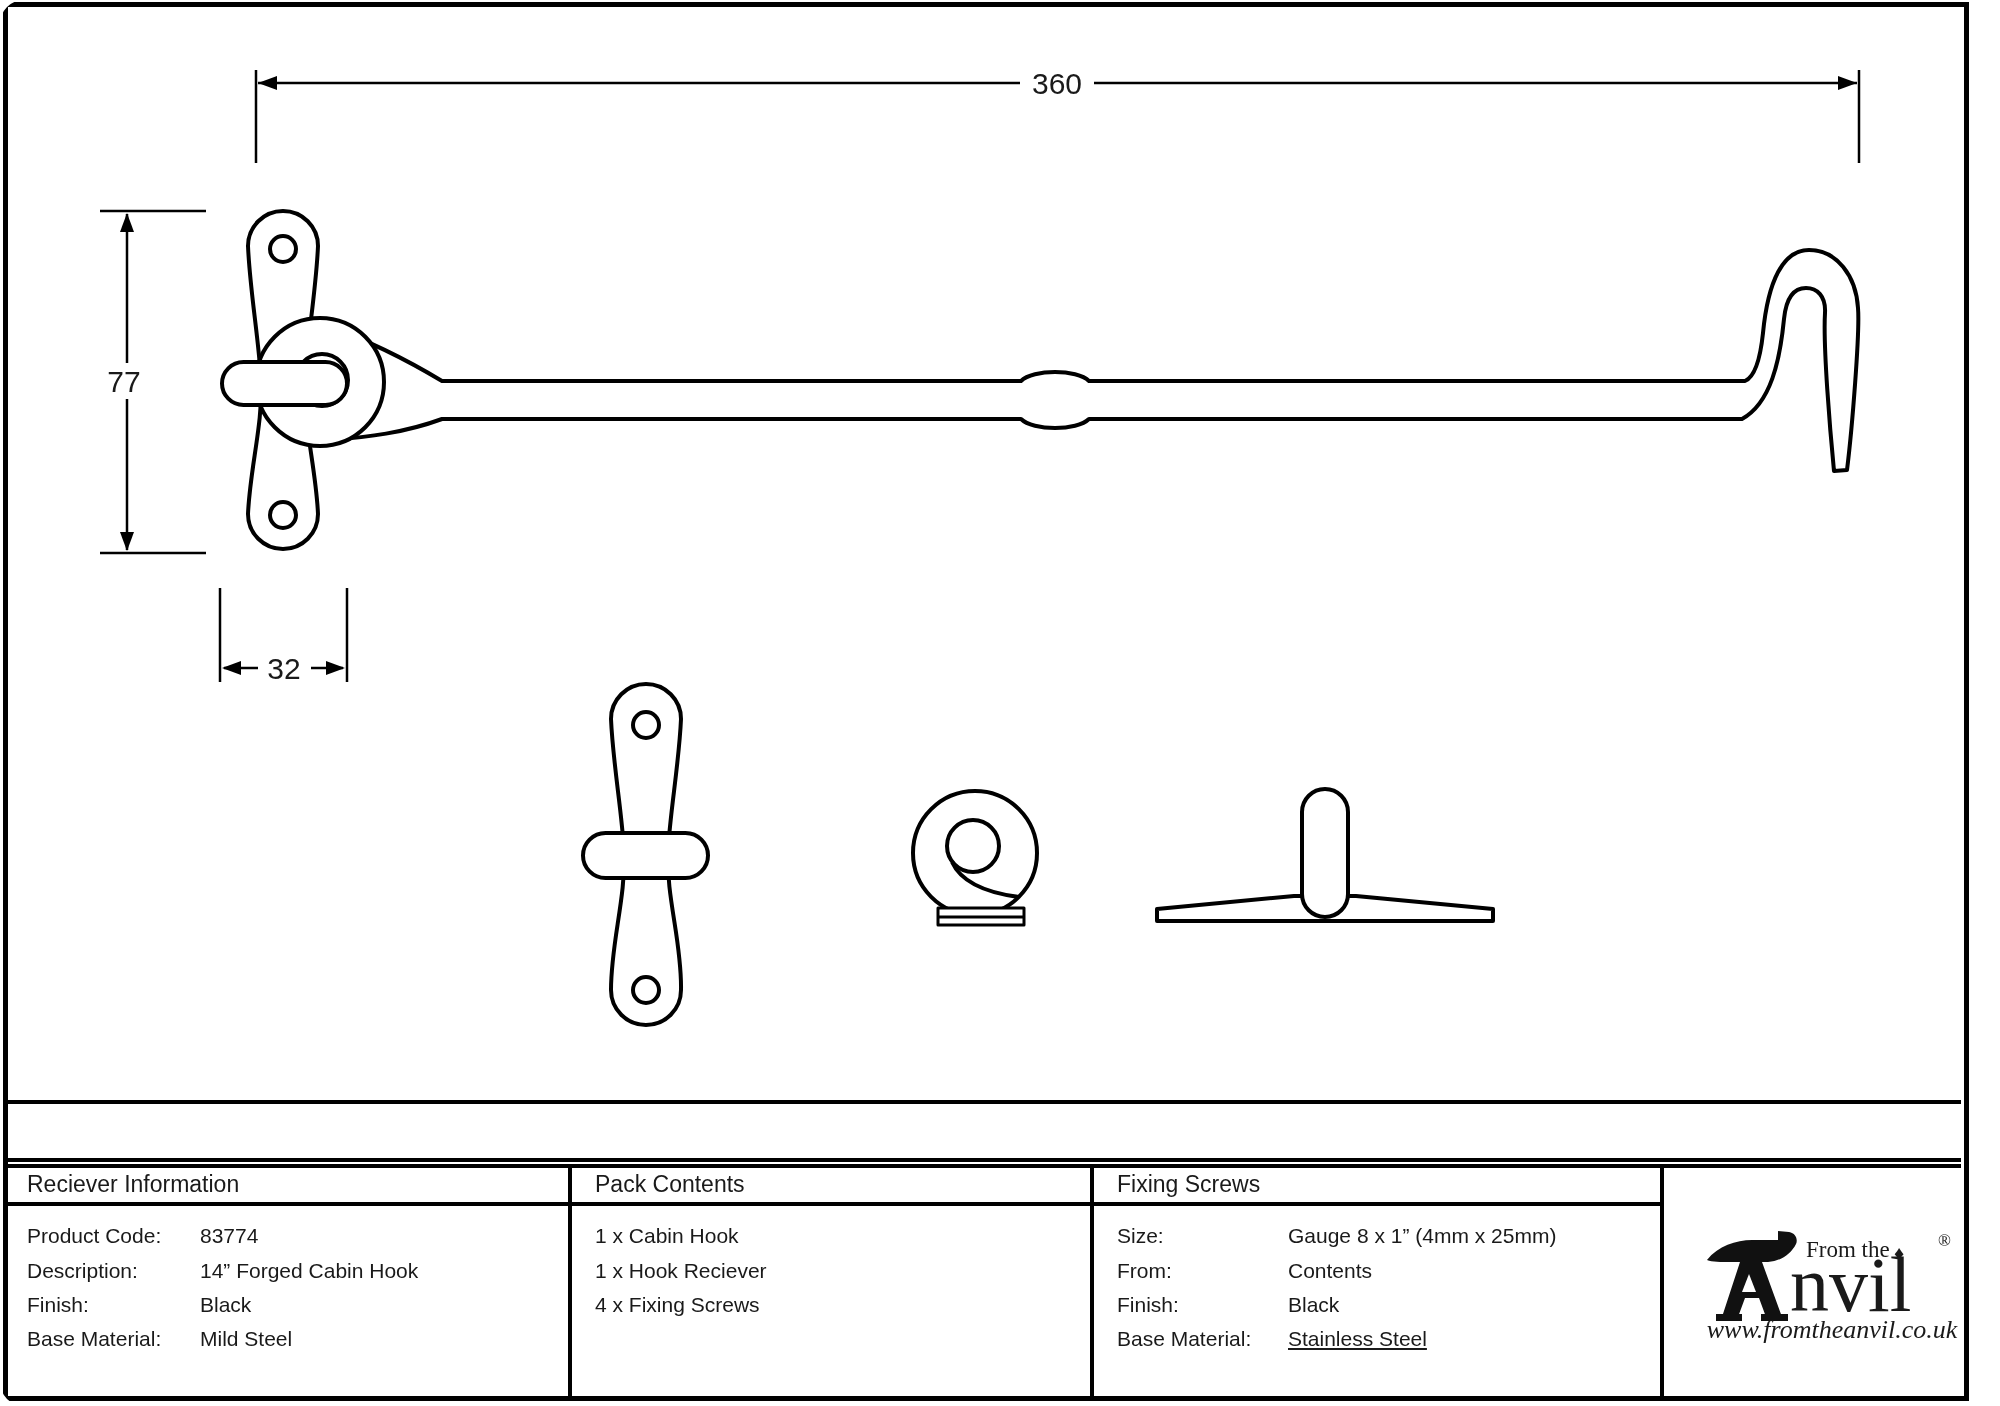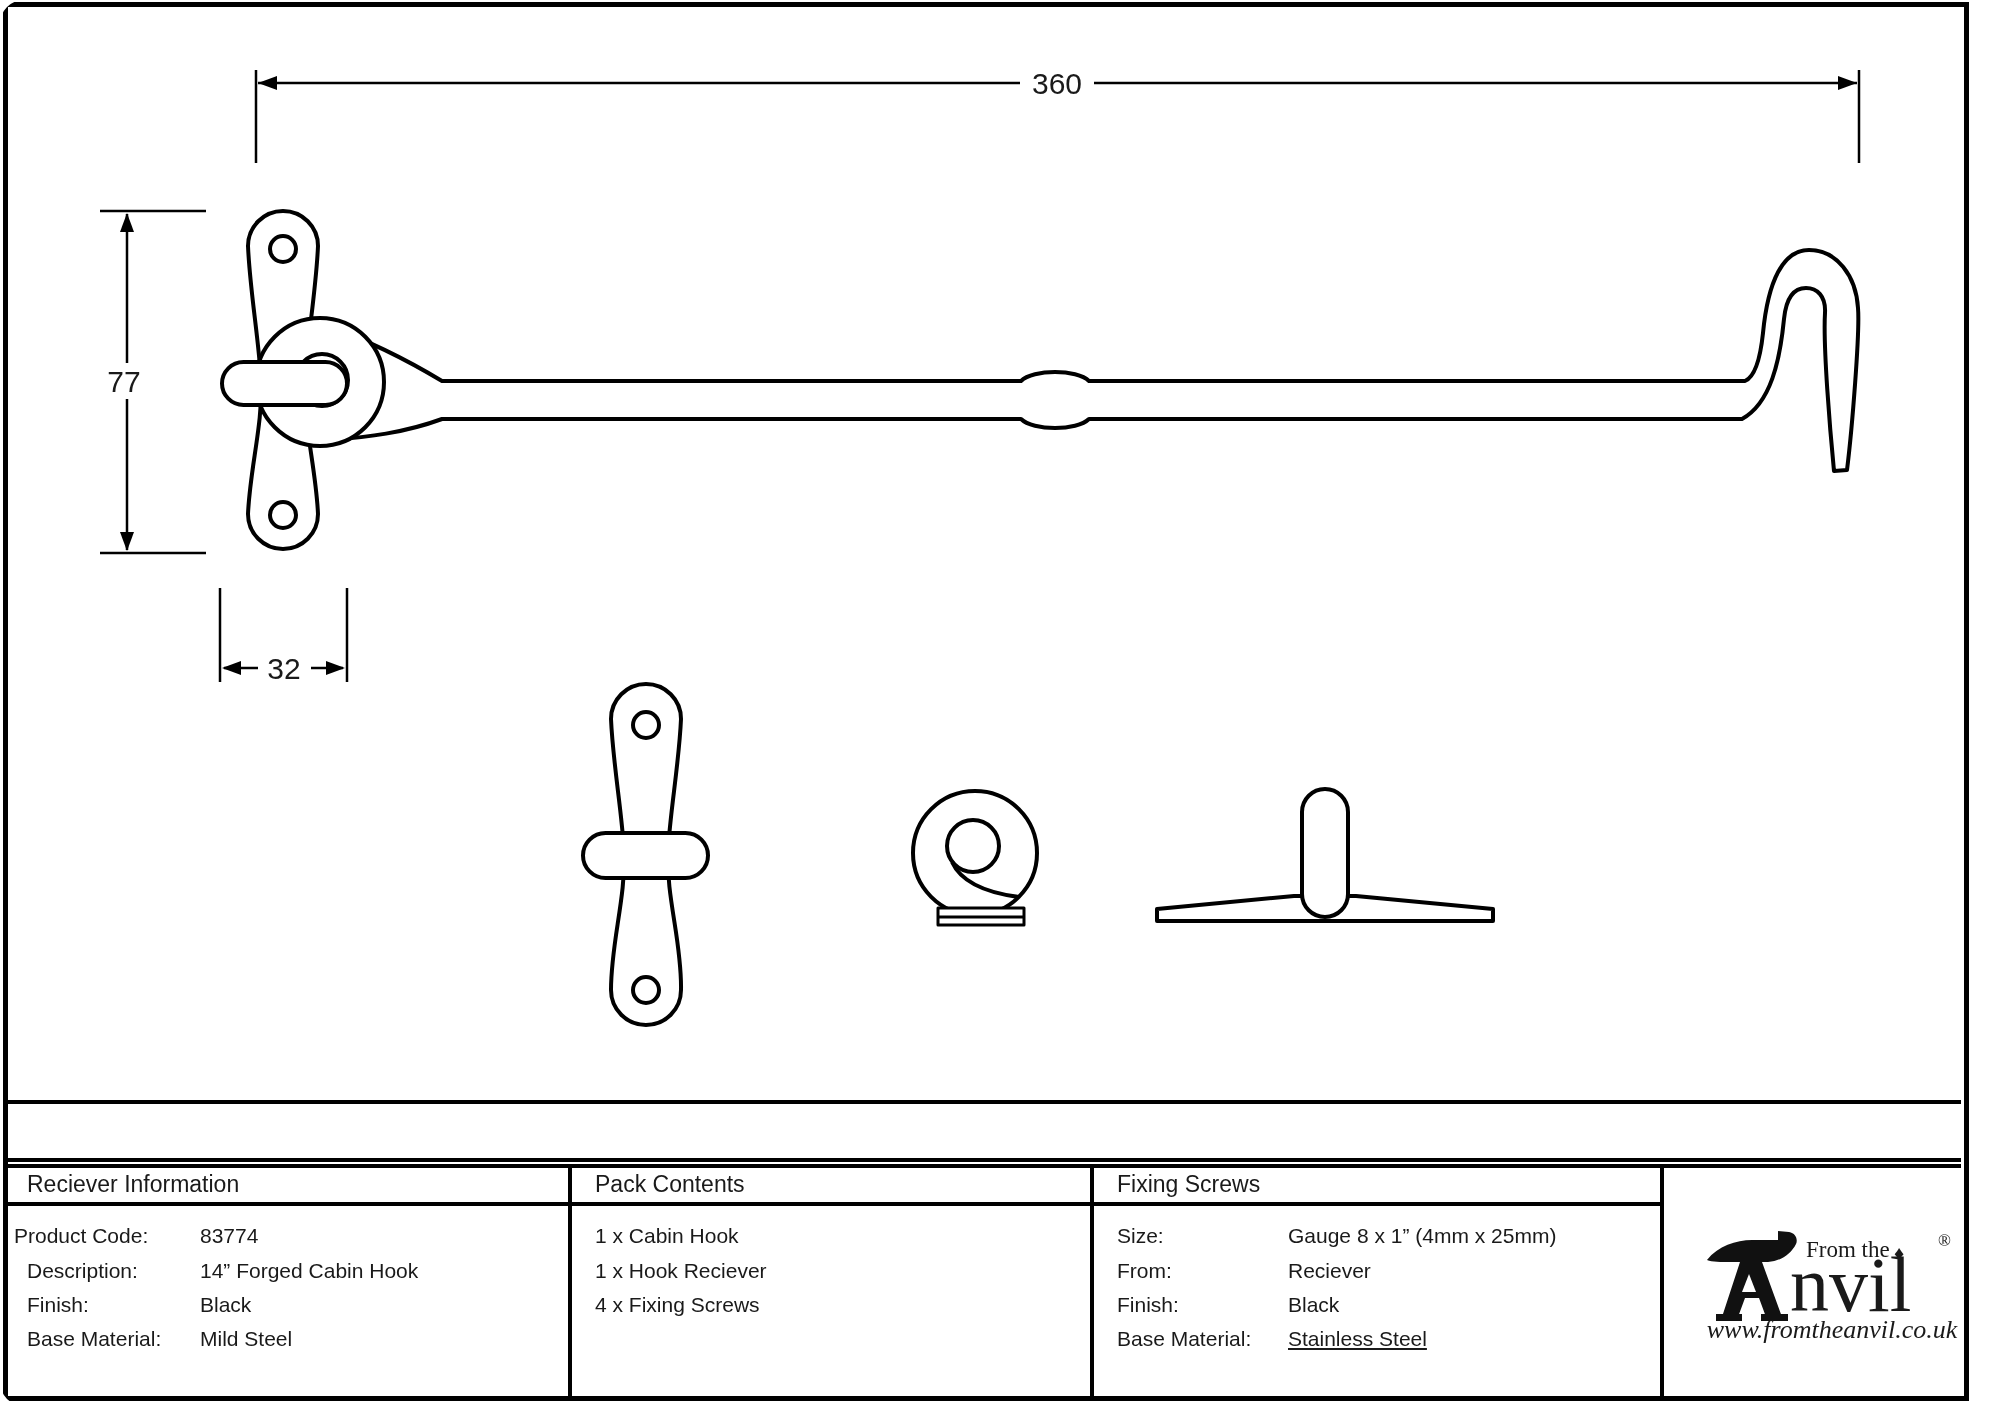--- a/index.html
+++ b/index.html
@@ -93,37 +93,37 @@
   <div class="hline" style="left:4px;top:1164px;width:1957px;height:4px;"></div>
   <div class="hline" style="left:4px;top:1202px;width:1658px;height:4px;"></div>
   <div class="vline" style="left:568px;top:1164px;width:4px;height:236px;"></div>
   <div class="vline" style="left:1090px;top:1164px;width:4px;height:236px;"></div>
   <div class="vline" style="left:1660px;top:1164px;width:4px;height:236px;"></div>
 
   <div class="t hdr" style="left:27px;top:1184px;">Reciever Information</div>
   <div class="t hdr" style="left:595px;top:1184px;">Pack Contents</div>
   <div class="t hdr" style="left:1117px;top:1184px;">Fixing Screws</div>
 
-  <div class="t" style="left:14px;top:1236px;">Product Code:</div>
+  <div class="t" style="left:27px;top:1236px;">Product Code:</div>
   <div class="t" style="left:200px;top:1236px;">83774</div>
   <div class="t" style="left:27px;top:1271px;">Description:</div>
   <div class="t" style="left:200px;top:1271px;">14” Forged Cabin Hook</div>
   <div class="t" style="left:27px;top:1305px;">Finish:</div>
   <div class="t" style="left:200px;top:1305px;">Black</div>
   <div class="t" style="left:27px;top:1339px;">Base Material:</div>
   <div class="t" style="left:200px;top:1339px;">Mild Steel</div>
 
   <div class="t" style="left:595px;top:1236px;">1 x Cabin Hook</div>
   <div class="t" style="left:595px;top:1271px;">1 x Hook Reciever</div>
   <div class="t" style="left:595px;top:1305px;">4 x Fixing Screws</div>
 
   <div class="t" style="left:1117px;top:1236px;">Size:</div>
   <div class="t" style="left:1288px;top:1236px;">Gauge 8 x 1” (4mm x 25mm)</div>
   <div class="t" style="left:1117px;top:1271px;">From:</div>
-  <div class="t" style="left:1288px;top:1271px;">Reciever</div>
+  <div class="t" style="left:1288px;top:1271px;">Contents</div>
   <div class="t" style="left:1117px;top:1305px;">Finish:</div>
   <div class="t" style="left:1288px;top:1305px;">Black</div>
   <div class="t" style="left:1117px;top:1339px;">Base Material:</div>
   <div class="t" style="left:1288px;top:1339px;text-decoration:underline;">Stainless Steel</div>
 
   <svg style="left:1690px;top:1218px;" width="280" height="140" viewBox="0 0 280 140">
 
     <g>
       <path fill="#111" d="M 17,42 C 28,28 46,22 62,22 L 88,22 L 88,13 L 99,14 C 106,15 108,22 106,26 C 101,36 91,43 78,44 L 72,44 L 92,99 L 76,99 L 69,80 L 55,80 L 48,99 L 32,99 L 50,44 L 40,44 C 31,44 22,44 17,42 Z"></path>
       <rect x="26" y="96" width="26" height="7" fill="#111"></rect>

